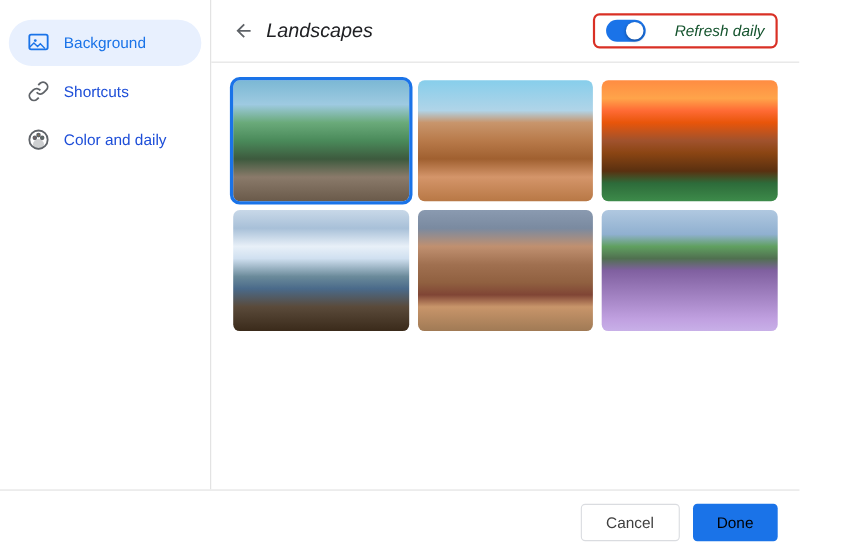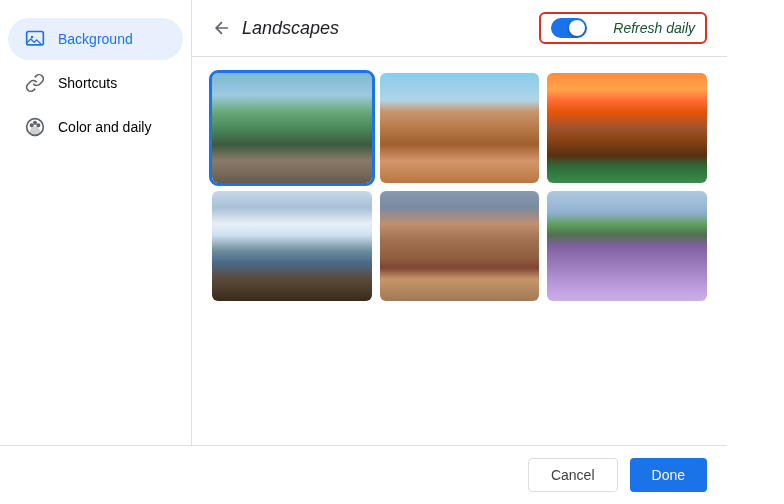--- a/index.html
+++ b/index.html
@@ -39,21 +39,21 @@
 
     .sidebar-item {
       display: flex;
       align-items: center;
       gap: 12px;
       padding: 10px 16px;
       cursor: pointer;
       border-radius: 24px;
       margin: 2px 8px;
       font-size: 14px;
-      color: #000000;
+      color: #1d4ed8;
     }
 
     .sidebar-item.active {
       background: #e8f0fe;
       color: #1a73e8;
     }
 
     .sidebar-item .icon {
       width: 22px;
       height: 22px;
@@ -230,21 +230,21 @@
     }
 
     .btn-cancel {
       background: transparent;
       color: #404040;
       border: 1px solid #dadce0;
     }
 
     .btn-done {
       background: #1a73e8;
-      color: #fef9c3;
+      color: #000000;
     }
   </style>
 </head>
 <body>
 
 <div class="dialog">
   <div class="dialog-body">
 
     <div class="sidebar">
       <div class="sidebar-item active">

